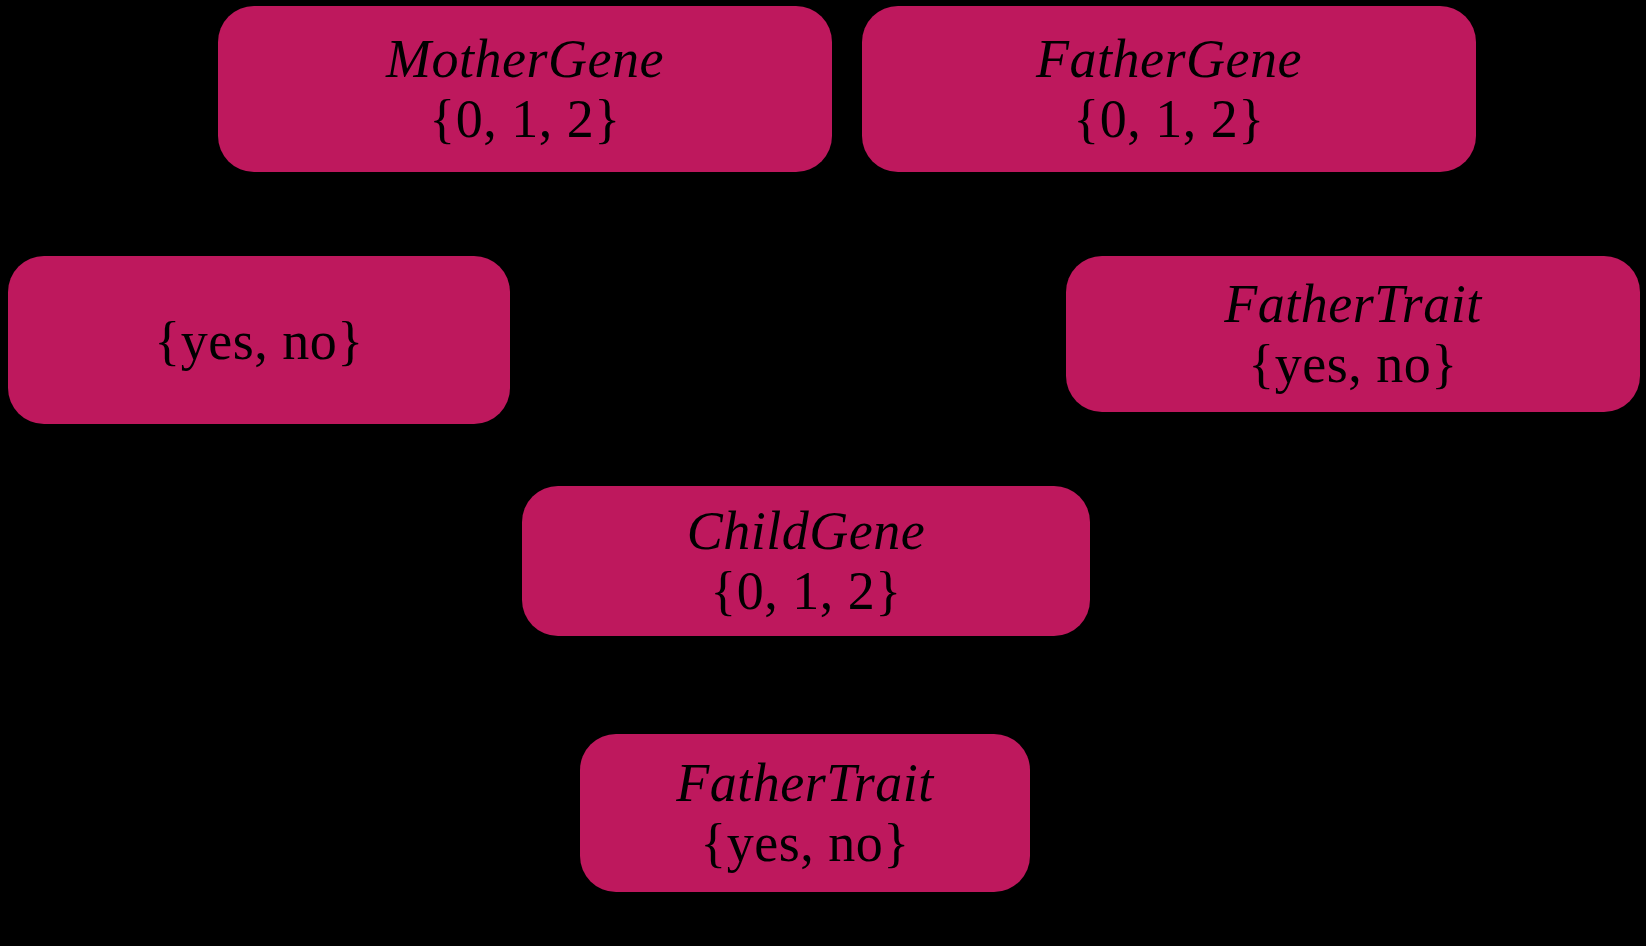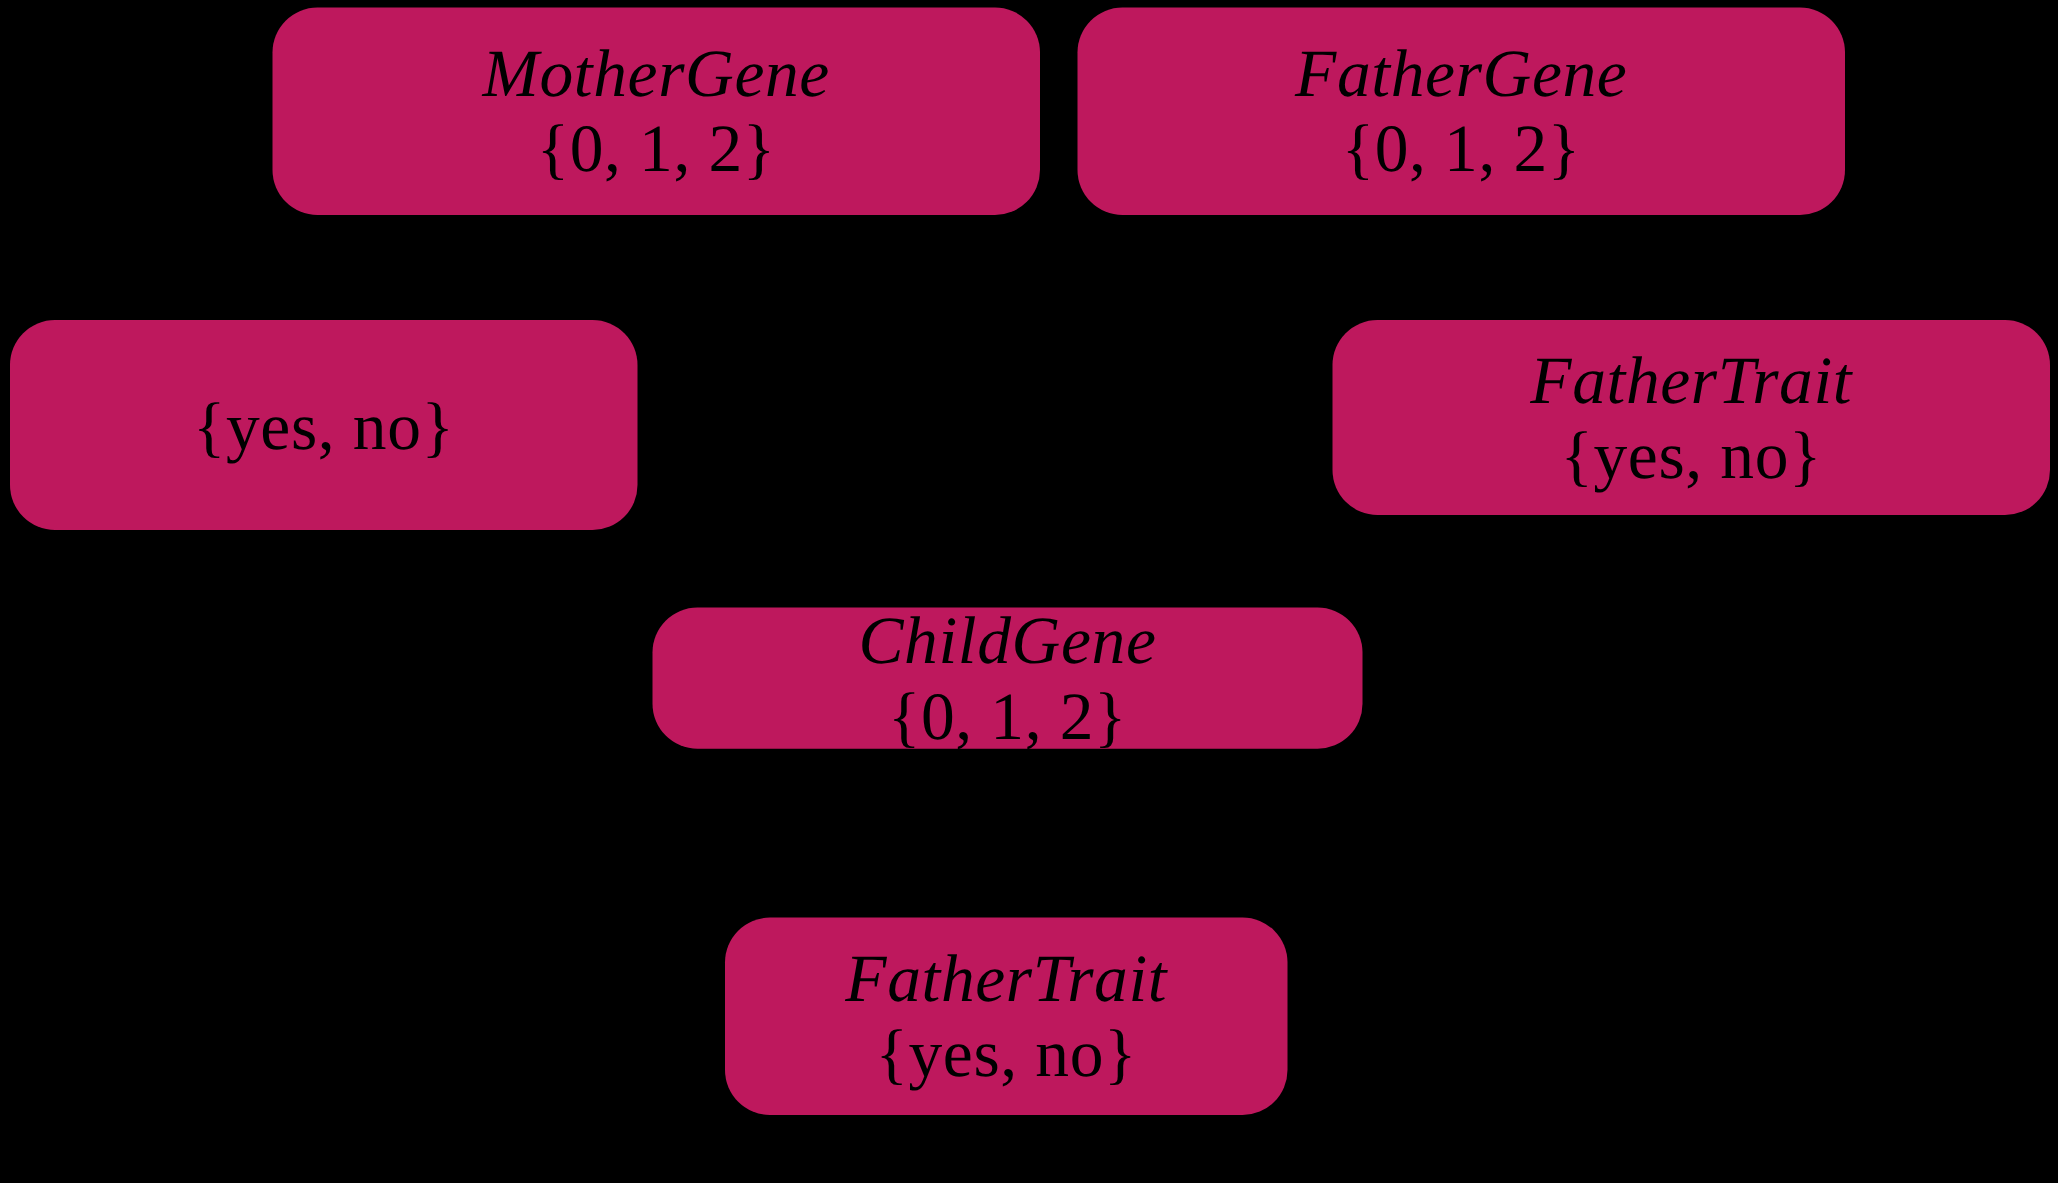--- a/index.html
+++ b/index.html
@@ -41,21 +41,21 @@
     letter-spacing: 0.5px;
     white-space: nowrap;
     margin-top: 2px;
   }
 
   
   #node-mother-gene  { left: 218px; top: 6px;   width: 614px; height: 166px; }
   #node-father-gene  { left: 862px; top: 6px;   width: 614px; height: 166px; }
   #node-mother-trait { left: 8px;   top: 256px; width: 502px; height: 168px; }
   #node-father-trait { left: 1066px;top: 256px; width: 574px; height: 156px; }
-  #node-child-gene   { left: 522px; top: 486px; width: 568px; height: 113px; }
+  #node-child-gene   { left: 522px; top: 486px; width: 568px; height: 150px; }
   #node-child-trait  { left: 580px; top: 734px; width: 450px; height: 158px; }
 </style>
 </head>
 <body>
 
 <div id="canvas">
 
   <div class="node" id="node-mother-gene">
     <div class="name">MotherGene</div>
     <div class="domain">{0, 1, 2}</div>

